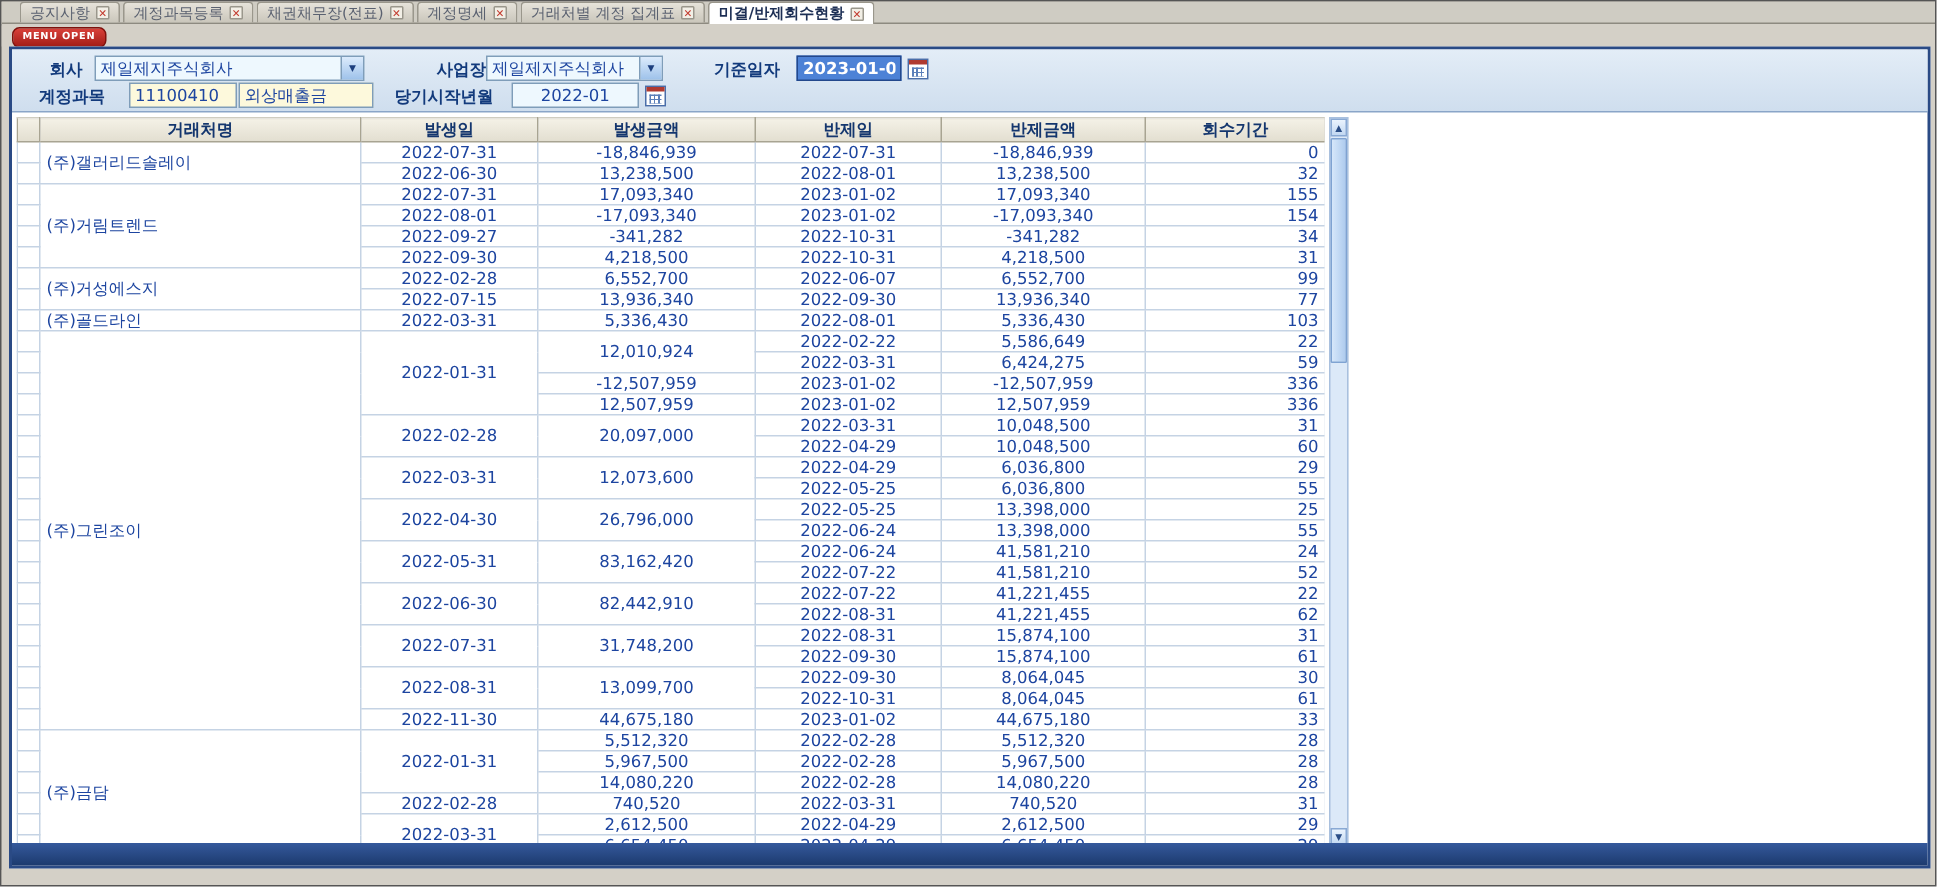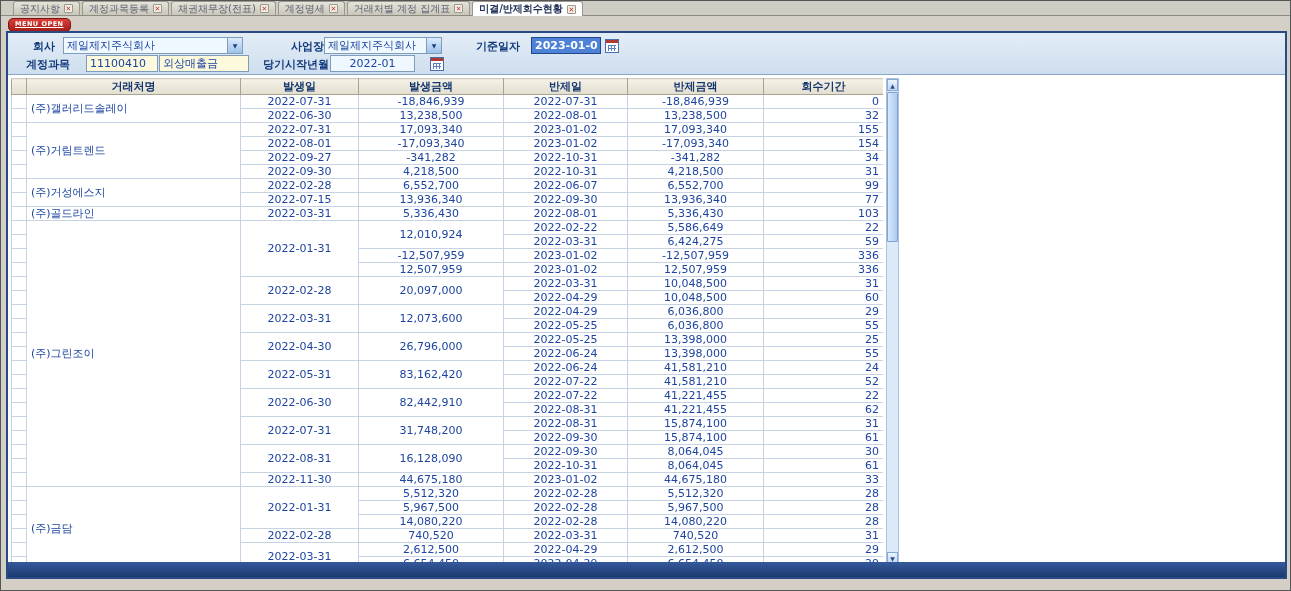--- a/index.html
+++ b/index.html
@@ -24,21 +24,21 @@
   .tab.active { background:#ffffff; color:#1d2f55; font-weight:bold; height:15px; margin-bottom:-1px; }
   .tab-close {
     display:inline-block; width:9px; height:9px; line-height:8px; text-align:center;
     font-size:7px; color:#c23a2e; background:#f2efe6; border:1px solid #9a978c; border-radius:1px;
   }
   
   .menustrip { position:absolute; left:0; top:16px; width:100%; height:14px; background:#d4d0c7; }
   .menu-open-btn {
     position:absolute; left:7px; top:1px; height:14px; padding:0 6px;
     background:linear-gradient(#d9413a,#a31d17); color:#fff; font-size:6.5px; font-weight:bold;
-    letter-spacing:.5px; line-height:10px; border-radius:5px; border:1px solid #7e120d; cursor:pointer;text-decoration:underline;
+    letter-spacing:.5px; line-height:10px; border-radius:5px; border:1px solid #7e120d; cursor:pointer;
   }
   
   .panel {
     position:absolute; left:5px; top:30px; width:1281px; height:548px;
     background:#ffffff; border:2px solid #2a4a85;
   }
   .filterbar {
     position:absolute; left:0; top:0; width:100%; height:42px;
     background:linear-gradient(#e3edf7,#cfdeee); border-bottom:1px solid #8aa5c8;
   }
@@ -167,21 +167,21 @@
         <span class="arrow">▼</span>
       </div>
       <span class="flabel" style="left:468px; top:6px;">기준일자</span>
       <input class="tfield selected" style="left: 523px; top: 4px; width: 70px;" readonly="" value="2023-01-05">
       <span class="calbtn" style="left:597px; top:6px;"></span>
 
       <span class="flabel" style="left:18px; top:24px;">계정과목</span>
       <input class="tfield" style="left: 78px; top: 22px; width: 72px;" readonly="" value="11100410">
       <input class="tfield" style="left: 151px; top: 22px; width: 90px;" readonly="" value="외상매출금">
       <span class="flabel" style="left:255px; top:24px;">당기시작년월</span>
-      <input class="tfield cyan" style="left: 322px; top: 22px; width: 85px;" readonly="" value="2022-01">
+      <input class="tfield cyan" style="left: 333px; top: 22px; width: 85px;" readonly="" value="2022-01">
       <span class="calbtn" style="left:422px; top:24px;"></span>
     </div>
 
     <div class="gridwrap">
       <table class="grid">
         <colgroup>
           <col style="width:15px">
             <col style="width:214px">
             <col style="width:118px">
           <col style="width:145px">
@@ -386,21 +386,21 @@
             </tr>
             <tr>
               <td class="ind"></td>
               <td class="cdate">2022-09-30</td>
               <td class="camt">15,874,100</td>
               <td class="cnum">61</td>
             </tr>
             <tr>
               <td class="ind"></td>
               <td class="cdate" rowspan="2">2022-08-31</td>
-              <td class="camt" rowspan="2">16,128,090</td>
+              <td class="camt" rowspan="2">13,099,700</td>
               <td class="cdate">2022-09-30</td>
               <td class="camt">8,064,045</td>
               <td class="cnum">30</td>
             </tr>
             <tr>
               <td class="ind"></td>
               <td class="cdate">2022-10-31</td>
               <td class="camt">8,064,045</td>
               <td class="cnum">61</td>
             </tr>

